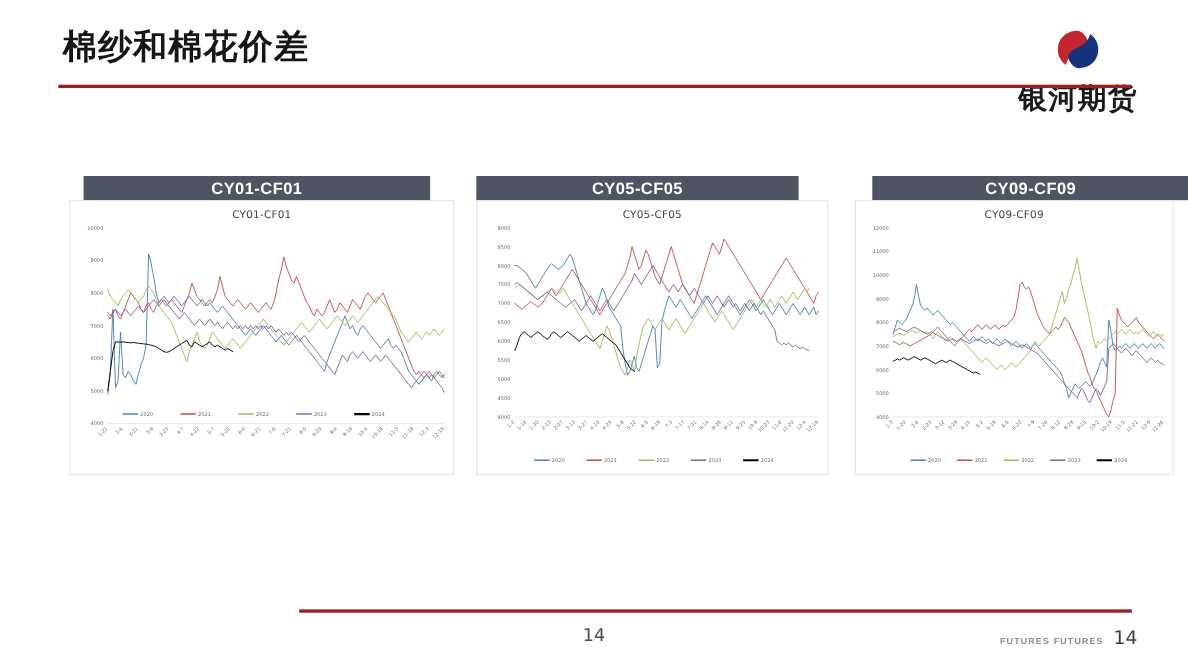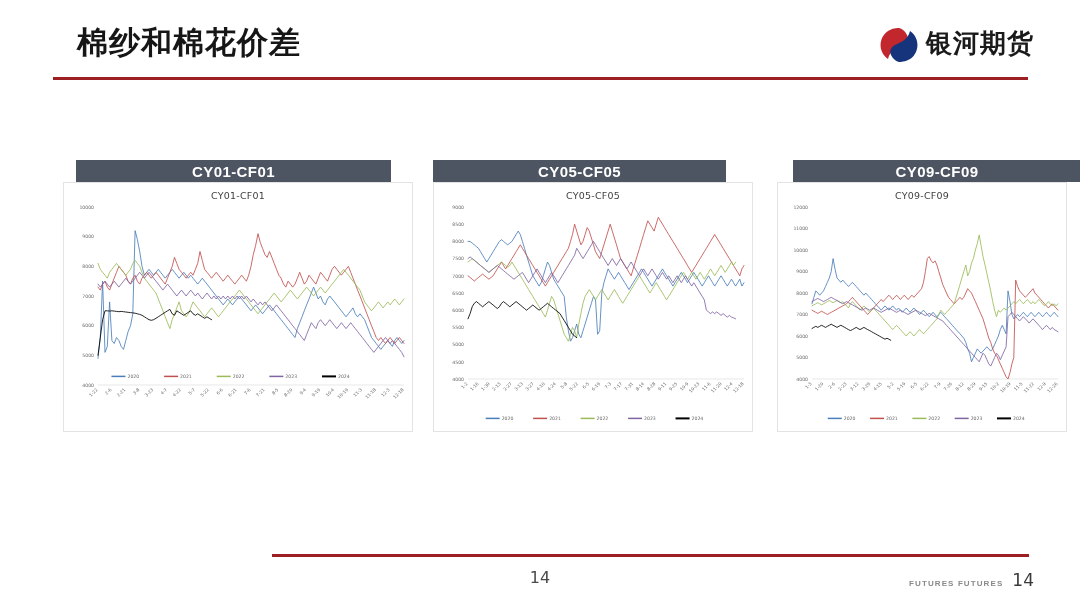--- a/index.html
+++ b/index.html
@@ -12,25 +12,24 @@
   }
   
   #slide-header{
     position:absolute;left:0;top:0;width:1080px;height:92px;
   }
   #page-title{
     position:absolute;left:57px;top:22px;
     font-size:31px;font-weight:bold;color:#161616;
     letter-spacing:1px;
     font-family:"DejaVu Sans","Liberation Sans",sans-serif;
-    margin-left:20px;
   }
   #brand-logo{
     position:absolute;right:46px;top:26px;
-    display:flex;gap:8px;
+    display:flex;align-items:center;gap:8px;flex-direction:column;
   }
   #brand-mark{width:38px;height:38px;position:relative;}
   #brand-name{
     font-size:26px;font-weight:bold;color:#1a1a1a;letter-spacing:1px;
     font-family:"DejaVu Sans","Liberation Sans",sans-serif;
   }
   #header-rule{
     position:absolute;left:53px;top:77px;width:975px;height:3px;
     background:#9c1f24;
   }

